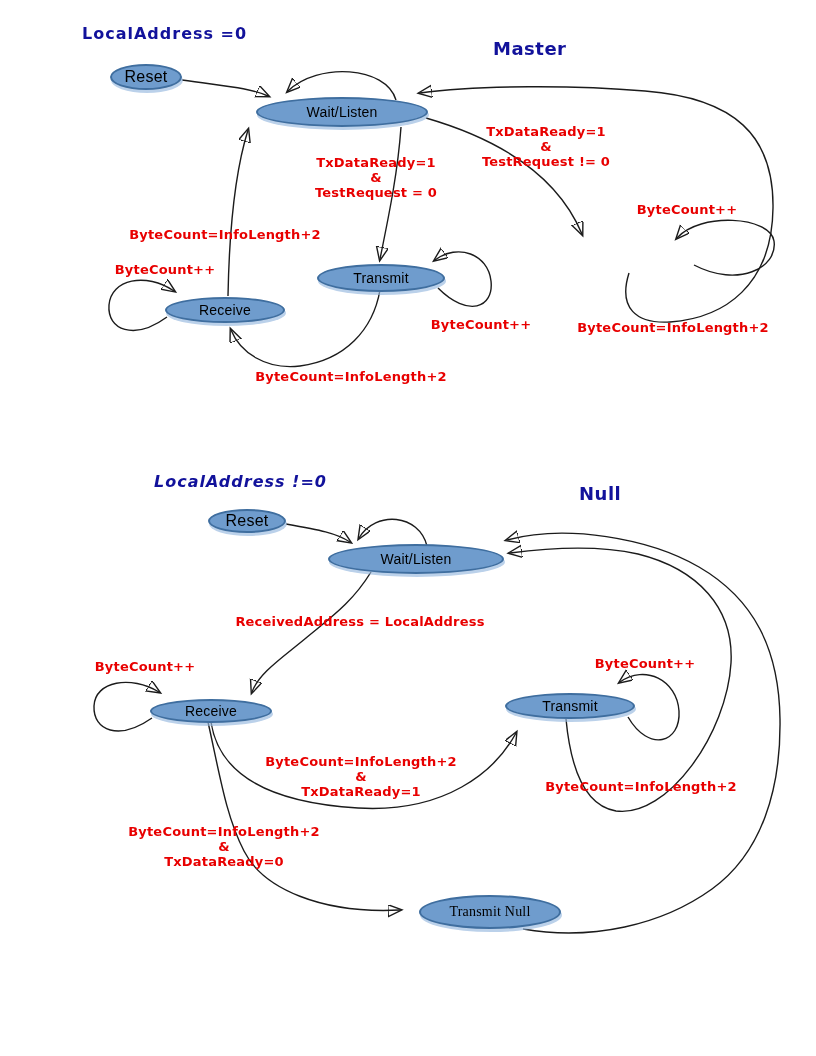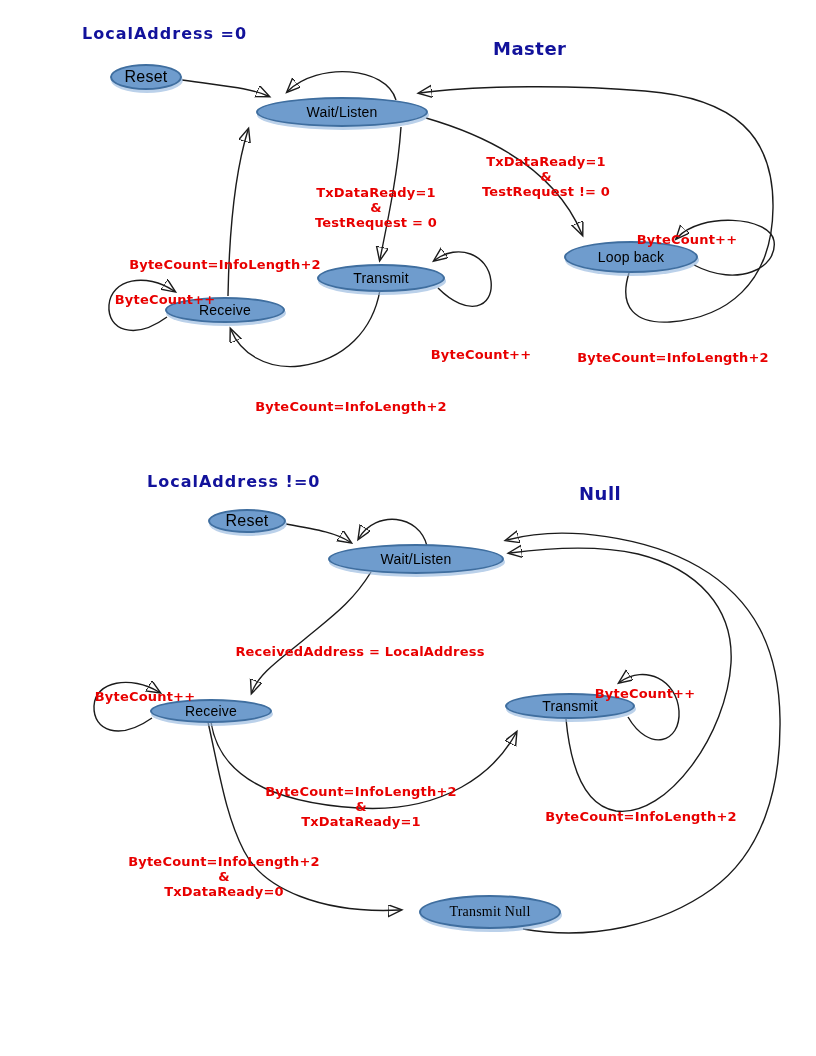--- a/index.html
+++ b/index.html
@@ -5,21 +5,21 @@
   html,body{margin:0;padding:0;background:#ffffff;}
   #canvas{position:relative;width:816px;height:948px;background:#ffffff;overflow:hidden;
           font-family:"Liberation Sans",sans-serif;}
   #edges{position:absolute;left:0;top:0;width:816px;height:1056px;}
   #edges path{fill:none;stroke:#1b1b1b;stroke-width:1.4px;}
   .state{position:absolute;border-radius:50%;background:#6f9ccd;border:2px solid #3f6e9f;
          box-shadow:1px 3px 0 rgba(150,184,222,.65);display:flex;align-items:center;justify-content:center;
          box-sizing:border-box;color:#000;font-size:14px;letter-spacing:.2px;white-space:nowrap;}
   .tlabel{position:absolute;transform:translateX(-50%);color:#e80000;
           font-family:"DejaVu Sans",sans-serif;font-weight:bold;font-size:13px;
-          letter-spacing:.2px;white-space:nowrap;text-align:center;line-height:15px;margin-top:30px;}
+          letter-spacing:.2px;white-space:nowrap;text-align:center;line-height:15px;}
   .cond{position:absolute;color:#12129b;font-family:"DejaVu Sans",sans-serif;font-weight:bold;
         font-size:16px;letter-spacing:1px;white-space:nowrap;}
   .dtitle{position:absolute;color:#12129b;font-family:"DejaVu Sans",sans-serif;font-weight:bold;
         font-size:18px;letter-spacing:.5px;white-space:nowrap;margin-left:26px;}
 </style>
 </head>
 <body>
 
 <div id="canvas">
 
@@ -60,42 +60,39 @@
   </div>
   <div class="state" style="left:256px;top:97px;width:172px;height:30px;">
     <span>Wait/Listen</span>
   </div>
   <div class="state" style="left:317px;top:264px;width:128px;height:28px;">
     <span>Transmit</span>
   </div>
   <div class="state" style="left:165px;top:297px;width:120px;height:26px;">
     <span>Receive</span>
   </div>
-  <div class="state" style="left:564px;top:241px;width:134px;height:32px;">
-    <span>Loop back</span>
-  </div>
 
   <div class="tlabel" style="left:376px;top:155px;">
     <div>TxDataReady=1</div>
     <div>&amp;</div>
     <div>TestRequest = 0</div>
   </div>
   <div class="tlabel" style="left:546px;top:124px;">
     <div>TxDataReady=1</div>
     <div>&amp;</div>
     <div>TestRequest != 0</div>
   </div>
   <div class="tlabel" style="left:225px;top:227px;">ByteCount=InfoLength+2</div>
   <div class="tlabel" style="left:165px;top:262px;">ByteCount++</div>
   <div class="tlabel" style="left:687px;top:202px;">ByteCount++</div>
   <div class="tlabel" style="left:481px;top:317px;">ByteCount++</div>
   <div class="tlabel" style="left:673px;top:320px;">ByteCount=InfoLength+2</div>
   <div class="tlabel" style="left:351px;top:369px;">ByteCount=InfoLength+2</div>
 
-  <div class="cond" style="left:147px;top:472px;">LocalAddress !=0</div>
+  <div class="cond" style="left:154px;top:472px;font-style:italic;">LocalAddress !=0</div>
   <div class="dtitle" style="left:553px;top:483px;">Null</div>
 
   <div class="state" style="left:208px;top:509px;width:78px;height:24px;font-size:16px;">
     <span>Reset</span>
   </div>
   <div class="state" style="left:328px;top:544px;width:176px;height:30px;">
     <span>Wait/Listen</span>
   </div>
   <div class="state" style="left:150px;top:699px;width:122px;height:24px;">
     <span>Receive</span>

